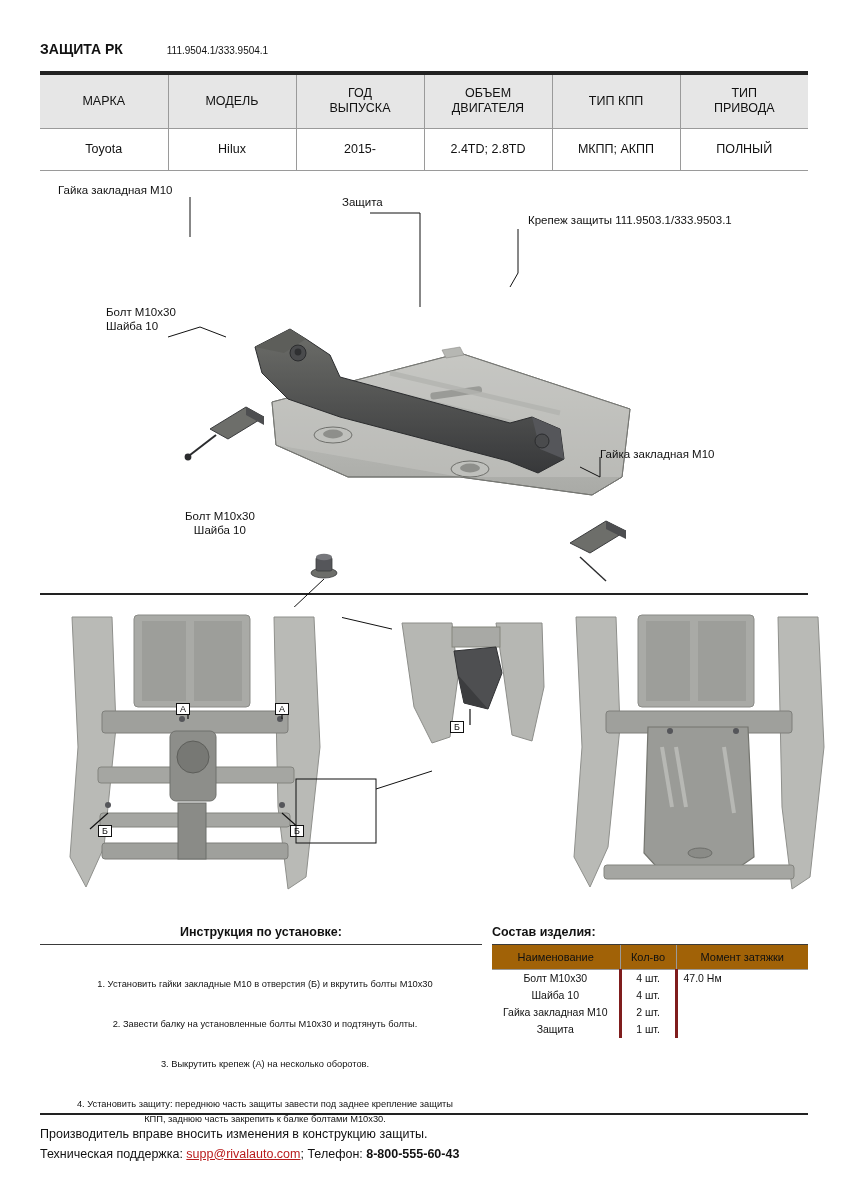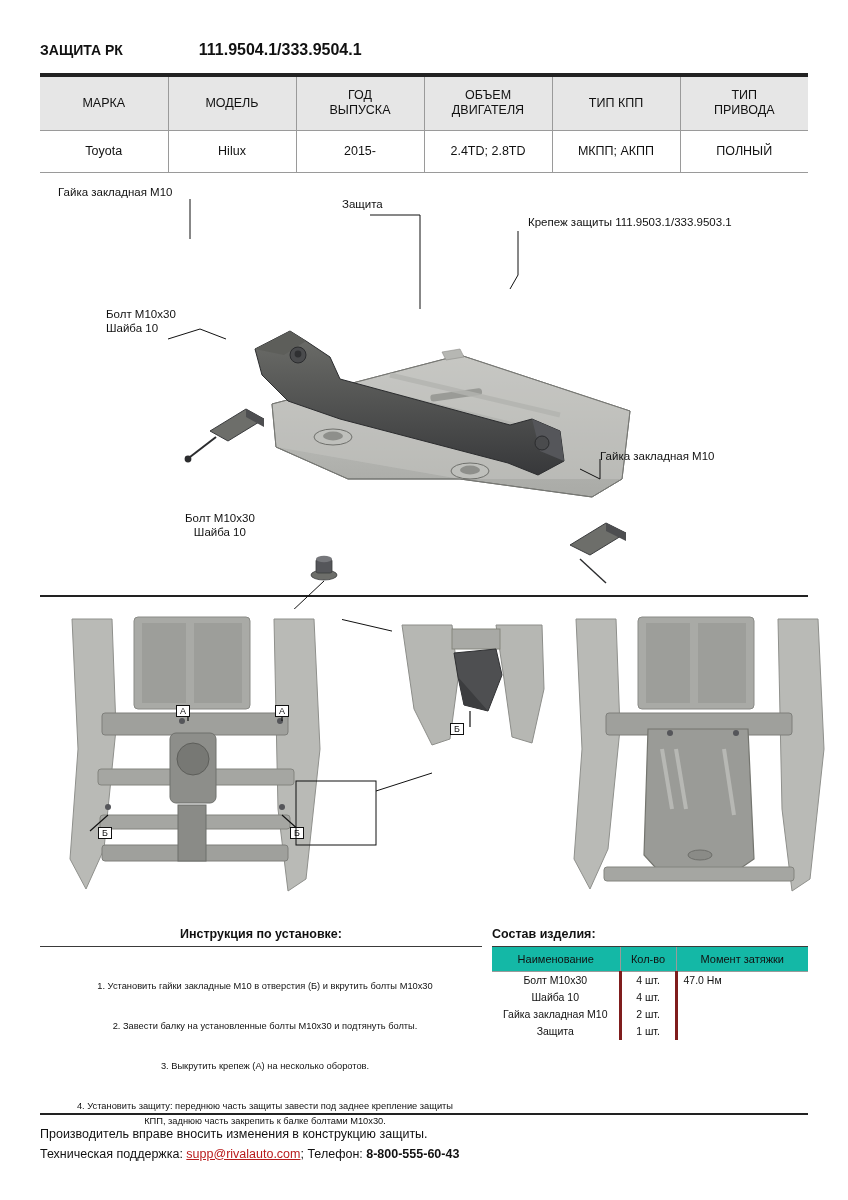--- a/index.html
+++ b/index.html
@@ -12,21 +12,21 @@
     position: relative;
     overflow: hidden;
   }
   .page { position: relative; width: 848px; height: 1200px; padding: 0 40px; }
 
   
   .header { padding-top: 34px; }
   .hdr-line1 { font-size: 13.5px; letter-spacing: .2px; color:#1a1a1a; }
   .hdr-row2 { display:flex; align-items:baseline; margin-top: 7px; }
   .hdr-title { font-size: 14px; font-weight: bold; }
-  .hdr-code { font-size: 16px; font-weight: bold; margin-left: 76px; }
+  .hdr-code { font-size: 10px; font-weight: normal; margin-left: 44px; }
 
   .rule { height:2px; background:#222; margin-top: 14px; }
 
   
   table.spec { width: 100%; border-collapse: collapse; table-layout: fixed; }
   table.spec th, table.spec td {
     border-left: 1px solid #9a9a9a;
     border-right: 1px solid #9a9a9a;
     text-align:center;
     font-weight: normal;
@@ -69,21 +69,21 @@
   .bottom { display:flex; margin-top: 18px; }
   .bl { width: 452px; padding-right: 10px; text-align: center; }
   .br { width: 316px; }
   .sec-title { font-size: 12.5px; font-weight: bold; padding-bottom: 5px; }
   .sec-rule { height:1px; background:#3a3a3a; }
   .instr-list { font-size: 9.3px; line-height: 1.62; padding: 7px 0 0 8px; color:#111; }
   .instr-list div { white-space: pre-wrap; margin-top: 25px; }
 
   table.parts { width:100%; border-collapse: collapse; table-layout: fixed; margin-top: 0; }
   table.parts th {
-    background:#14b8a6; font-size: 11px; font-weight: normal; padding: 6px 2px;
+    background:#a16207; font-size: 11px; font-weight: normal; padding: 6px 2px;
     border: 1px solid #9a9a9a; border-top: none; text-align:center;
   }
   table.parts td { font-size: 10.5px; padding: 2.5px 4px; border-left:3px solid #7f1d1d; border-right:1px solid #9a9a9a; }
   table.parts td.name { text-align:center; }
   table.parts td.qty { text-align:center; }
   table.parts td.tq { text-align:left; padding-left:6px; }
   table.parts th:first-child, table.parts td:first-child { border-left:none; }
   table.parts th:last-child, table.parts td:last-child { border-right:none; }
 
   

